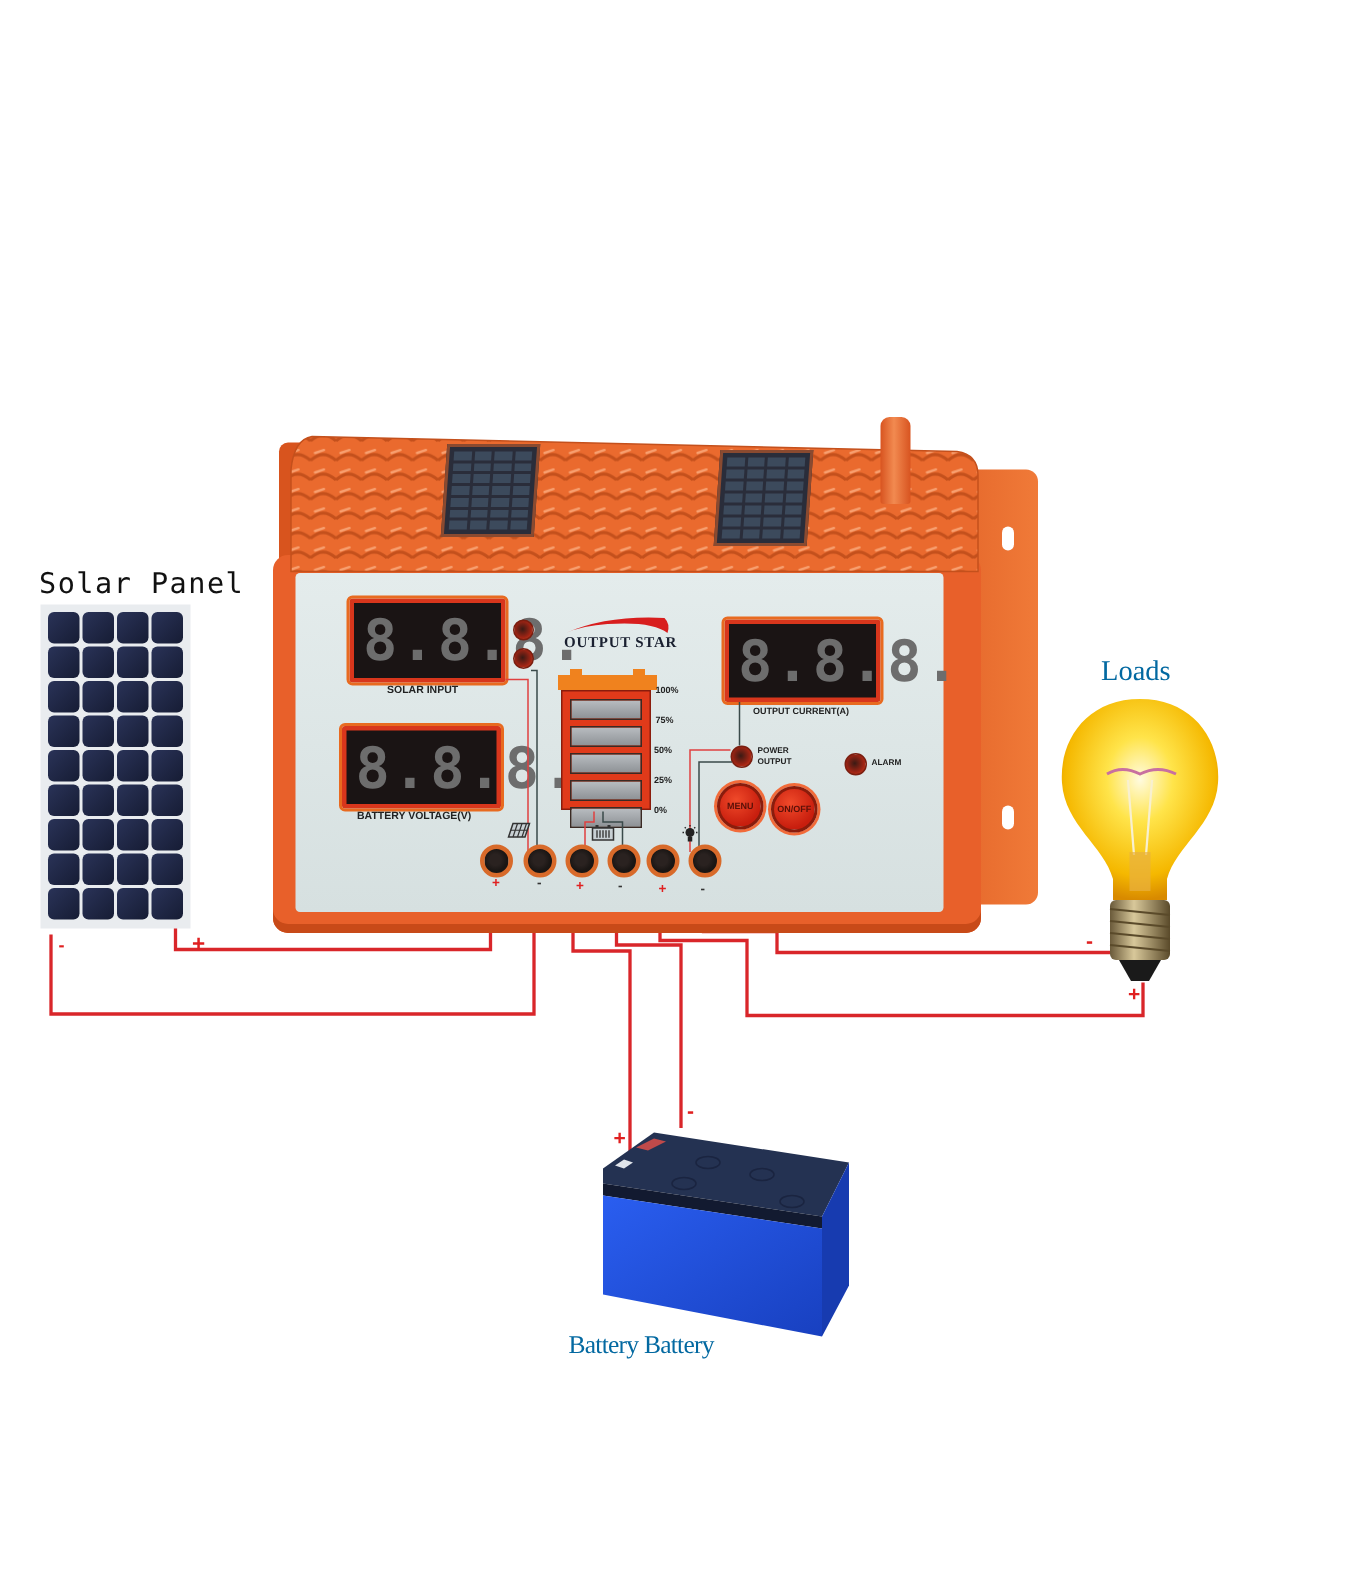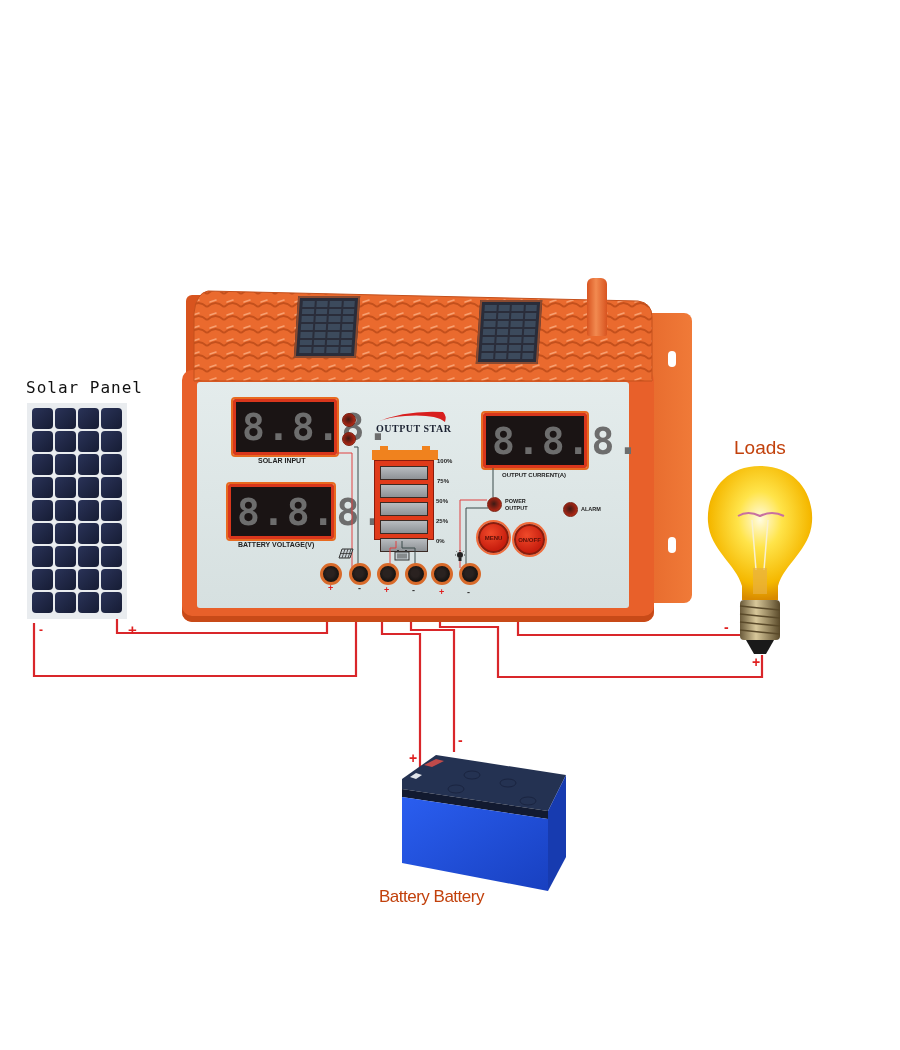--- a/index.html
+++ b/index.html
@@ -1,20 +1,20 @@
 <!DOCTYPE html>
 <html><head>
 <meta charset="utf-8">
 <style>
   html, body { margin: 0; padding: 0; background: #ffffff; }
   body { width: 900px; height: 1050px; position: relative; overflow: hidden; font-family: "Liberation Sans", sans-serif; }
   .abs { position: absolute; }
   svg { display: block; }
-  .label-mono { font-family: "DejaVu Sans Mono", "Liberation Mono", monospace; font-size: 16px; color: #111; letter-spacing: 1px; white-space: nowrap; }
-  .label-sans { font-family: Liberation Sans, sans-serif; font-size: 19px; color: #c2410c; white-space: nowrap; }
+  .label-mono { font-family: "DejaVu Sans Mono", "Liberation Mono", monospace; font-size: 19px; color: #111; letter-spacing: 1px; white-space: nowrap; }
+  .label-sans { font-family: Liberation Serif, serif; font-size: 19px; color: #0369a1; white-space: nowrap; }
   .panel-text { font-family: "Liberation Sans", sans-serif; font-weight: bold; color: #222; white-space: nowrap; }
   .seg-disp { background: #1a1414; border: 3px solid #d8361c; outline: 2px solid #e86a20; border-radius: 2px; display: flex; align-items: center; justify-content: space-around; padding: 0 6px; box-sizing: border-box; }
   .digit { font-family: "DejaVu Sans Mono", monospace; font-size: 38px; font-weight: bold; color: #6d6d6d; letter-spacing: 2px; line-height: 1; }
   .btn-round { border-radius: 50%; background: radial-gradient(circle at 40% 35%, #f04a2a, #c81e0e 70%); border: 2px solid #8a1c0c; box-shadow: 0 0 0 2px #f26b3a; display: flex; align-items: center; justify-content: center; font-family: "Liberation Sans", sans-serif; font-size: 6px; font-weight: bold; color: #5a1008; cursor: pointer; }
   .led { border-radius: 50%; background: radial-gradient(circle at 45% 45%, #3b1a14, #a02414 60%, #d9471f); border: 1px solid #7a1e10; }
   .terminal { width: 22px; height: 22px; border-radius: 50%; background: radial-gradient(circle at 45% 45%, #2a2220 30%, #1a1614 60%); border: 3px solid #d86a2a; box-sizing: border-box; cursor: pointer; }
   .gauge-bar { background: linear-gradient(#b8bcc0, #8e9296); border: 1px solid #3a2a24; height: 12px; margin: 4px 5px 0 5px; }
   .pm { font-family: "Liberation Sans", sans-serif; font-size: 12px; font-weight: bold; color: #e02020; line-height: 1; }
 </style>
 </head>

